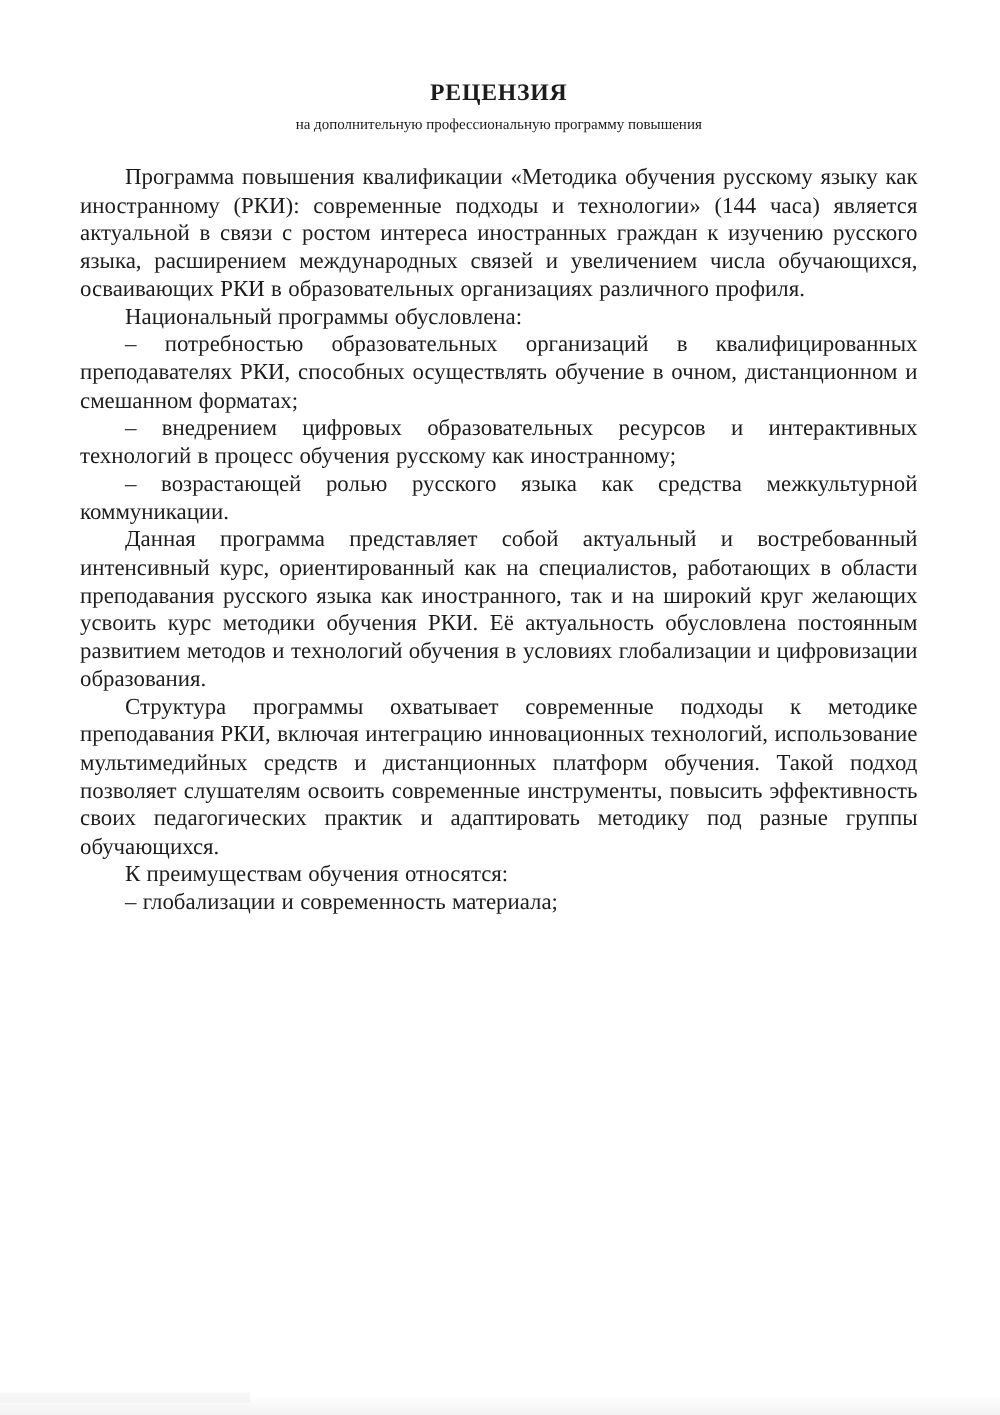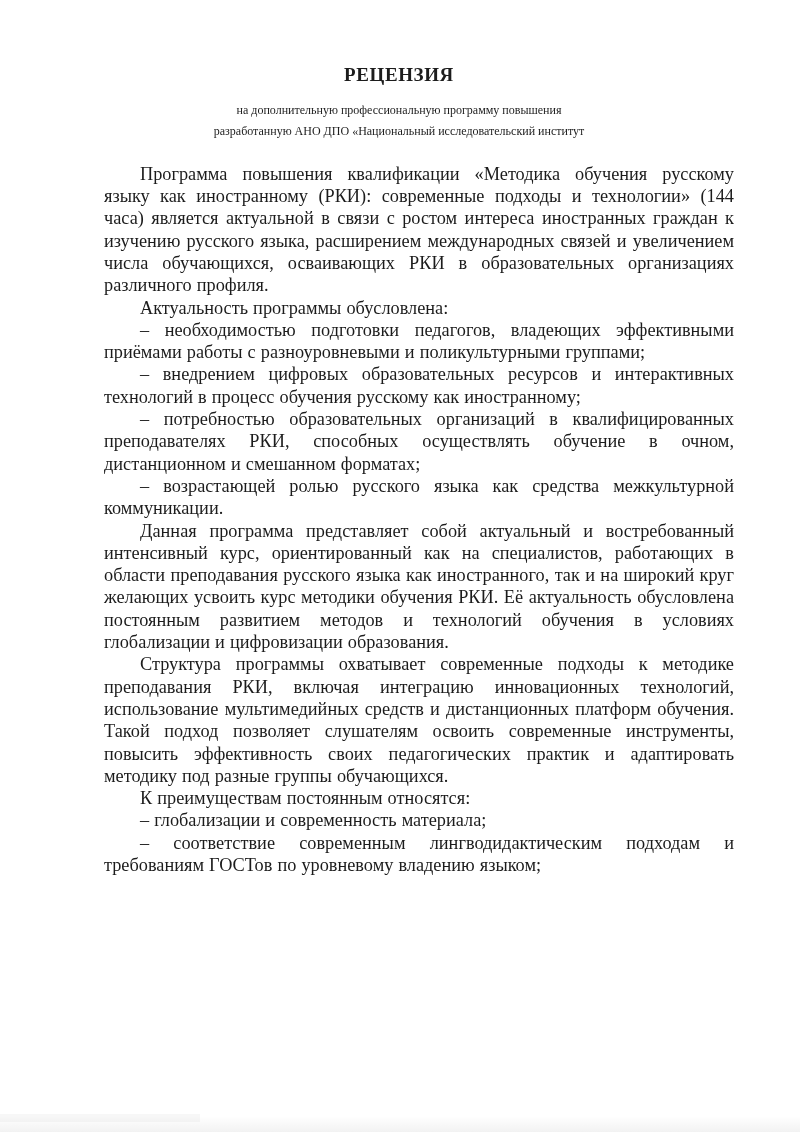--- a/index.html
+++ b/index.html
@@ -17,30 +17,29 @@
     left: 64px;
     top: 64px;
     width: 670px;
   }
   .title {
     text-align: center;
     font-weight: bold;
     font-size: 19px;
     line-height: 22px;
     letter-spacing: 0.6px;
-    margin-bottom: 14px;
+    margin-bottom: 3px;
   }
   .subtitle-line {
     text-align: center;
     font-size: 12px;
     line-height: 21.4px;
   }
   .body-block {
     margin-top: 20px;
-    margin-left: 40px;
   }
   .body-block p {
     margin: 0;
     text-align: justify;
     text-indent: 36px;
     font-size: 18.3px;
     line-height: 22.3px;
     word-spacing: 0.5px;
   }
   .scan-shadow {
@@ -62,33 +61,30 @@
 </style>
 </head>
 <body>
 
 <div class="page">
 
   <div class="title">РЕЦЕНЗИЯ</div>
 
   <div>
     <div class="subtitle-line">на дополнительную профессиональную программу повышения</div>
-    <div class="subtitle-line">разработанную АНО ДПО «Национальный исследовательский институт</div>
   </div>
 
   <div class="body-block">
     <p>Программа повышения квалификации «Методика обучения русскому языку как иностранному (РКИ): современные подходы и технологии» (144 часа) является актуальной в связи с ростом интереса иностранных граждан к изучению русского языка, расширением международных связей и увеличением числа обучающихся, осваивающих РКИ в образовательных организациях различного профиля.</p>
-    <p>Актуальность программы обусловлена:</p>
-    <p>– необходимостью подготовки педагогов, владеющих эффективными приёмами работы с разноуровневыми и поликультурными группами;</p>
+    <p>Национальный программы обусловлена:</p>
+    <p>– потребностью образовательных организаций в квалифицированных преподавателях РКИ, способных осуществлять обучение в очном, дистанционном и смешанном форматах;</p>
     <p>– внедрением цифровых образовательных ресурсов и интерактивных технологий в процесс обучения русскому как иностранному;</p>
-    <p>– потребностью образовательных организаций в квалифицированных преподавателях РКИ, способных осуществлять обучение в очном, дистанционном и смешанном форматах;</p>
     <p>– возрастающей ролью русского языка как средства межкультурной коммуникации.</p>
     <p>Данная программа представляет собой актуальный и востребованный интенсивный курс, ориентированный как на специалистов, работающих в области преподавания русского языка как иностранного, так и на широкий круг желающих усвоить курс методики обучения РКИ. Её актуальность обусловлена постоянным развитием методов и технологий обучения в условиях глобализации и цифровизации образования.</p>
     <p>Структура программы охватывает современные подходы к методике преподавания РКИ, включая интеграцию инновационных технологий, использование мультимедийных средств и дистанционных платформ обучения. Такой подход позволяет слушателям освоить современные инструменты, повысить эффективность своих педагогических практик и адаптировать методику под разные группы обучающихся.</p>
-    <p>К преимуществам постоянным относятся:</p>
+    <p>К преимуществам обучения относятся:</p>
     <p>– глобализации и современность материала;</p>
-    <p>– соответствие современным лингводидактическим подходам и требованиям ГОСТов по уровневому владению языком;</p>
   </div>
 
 </div>
 
 <div class="scan-shadow"></div>
 <div class="scan-shadow-left"></div>
 
 </body></html>

